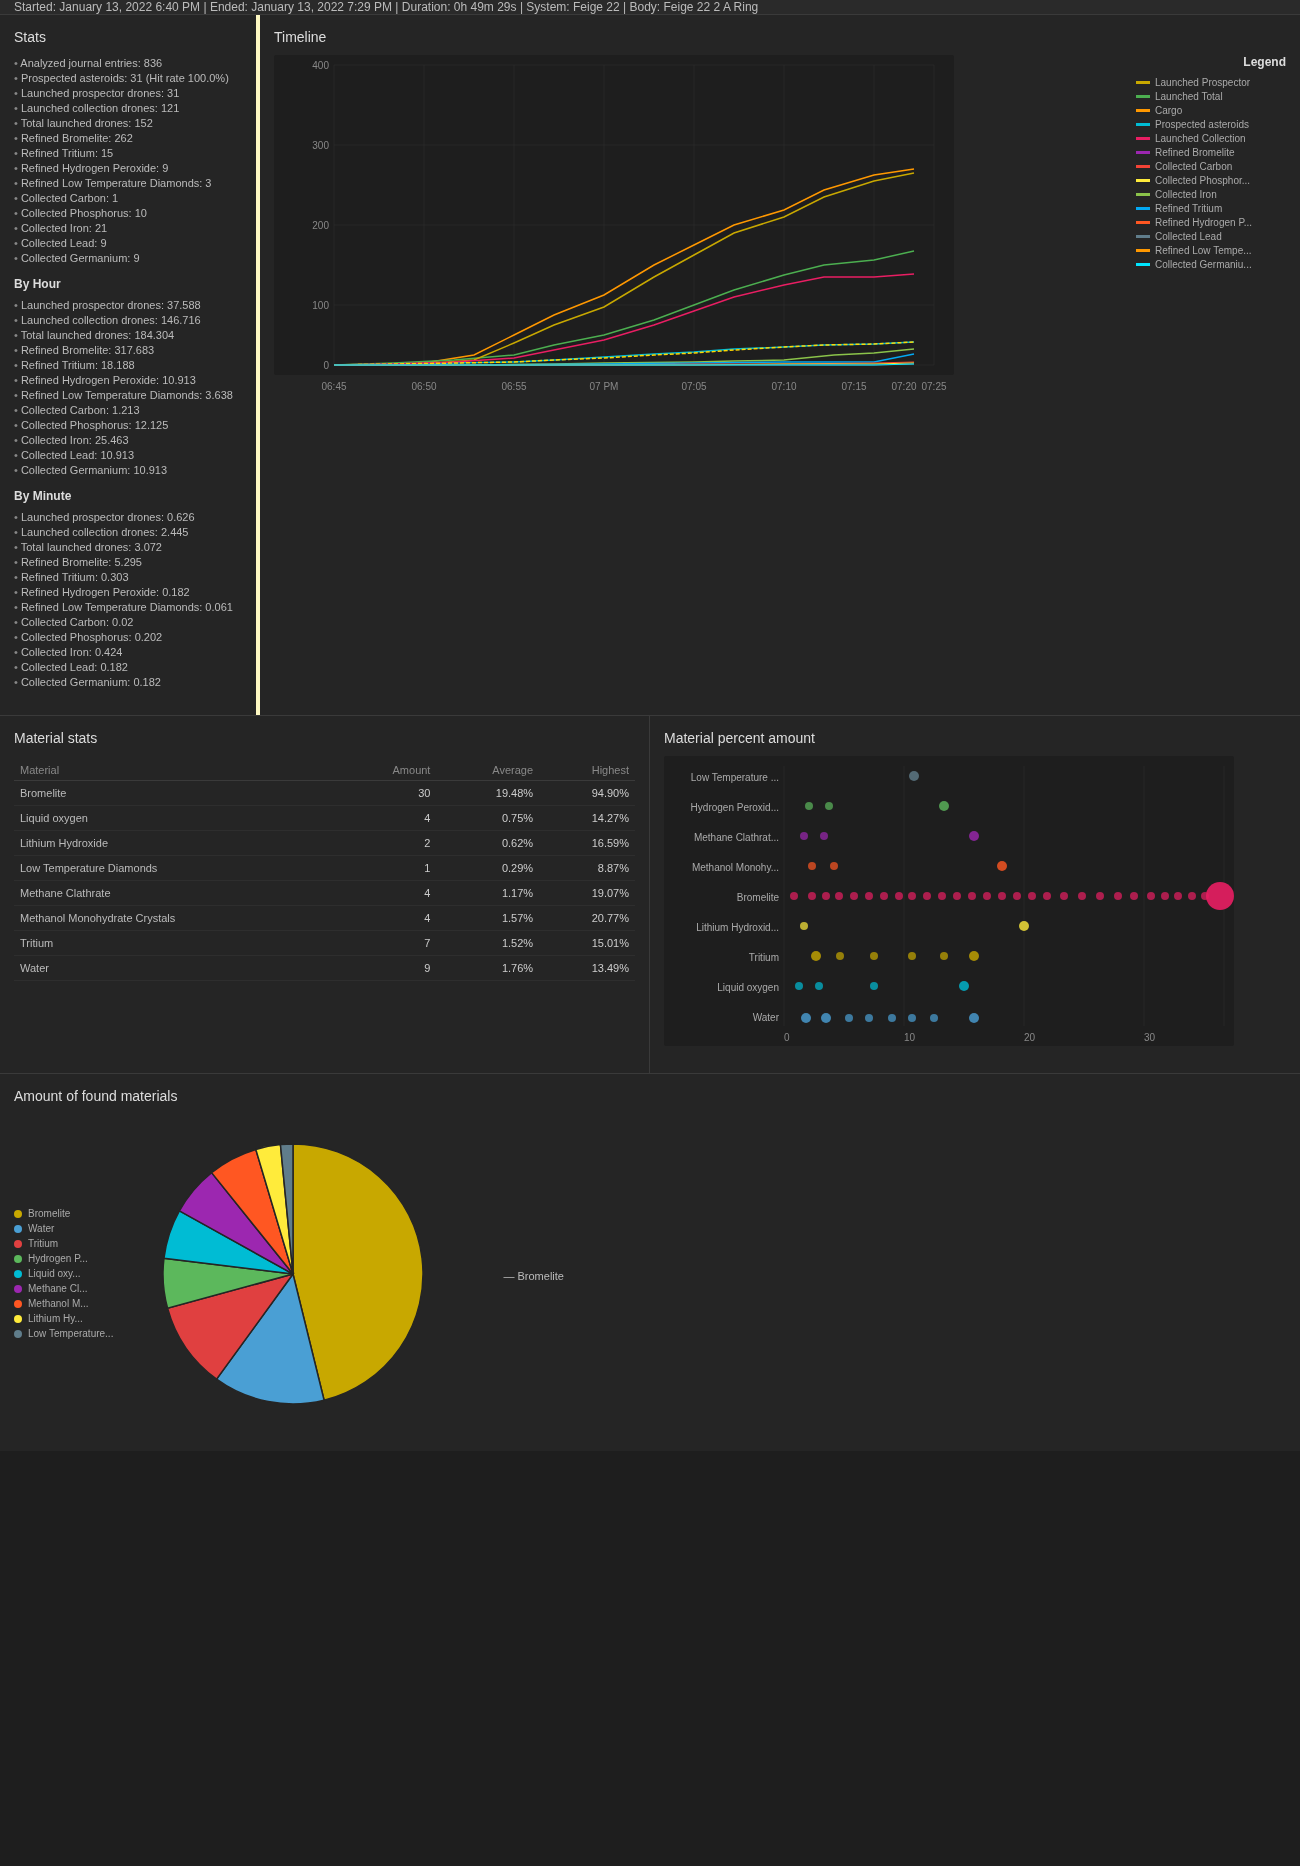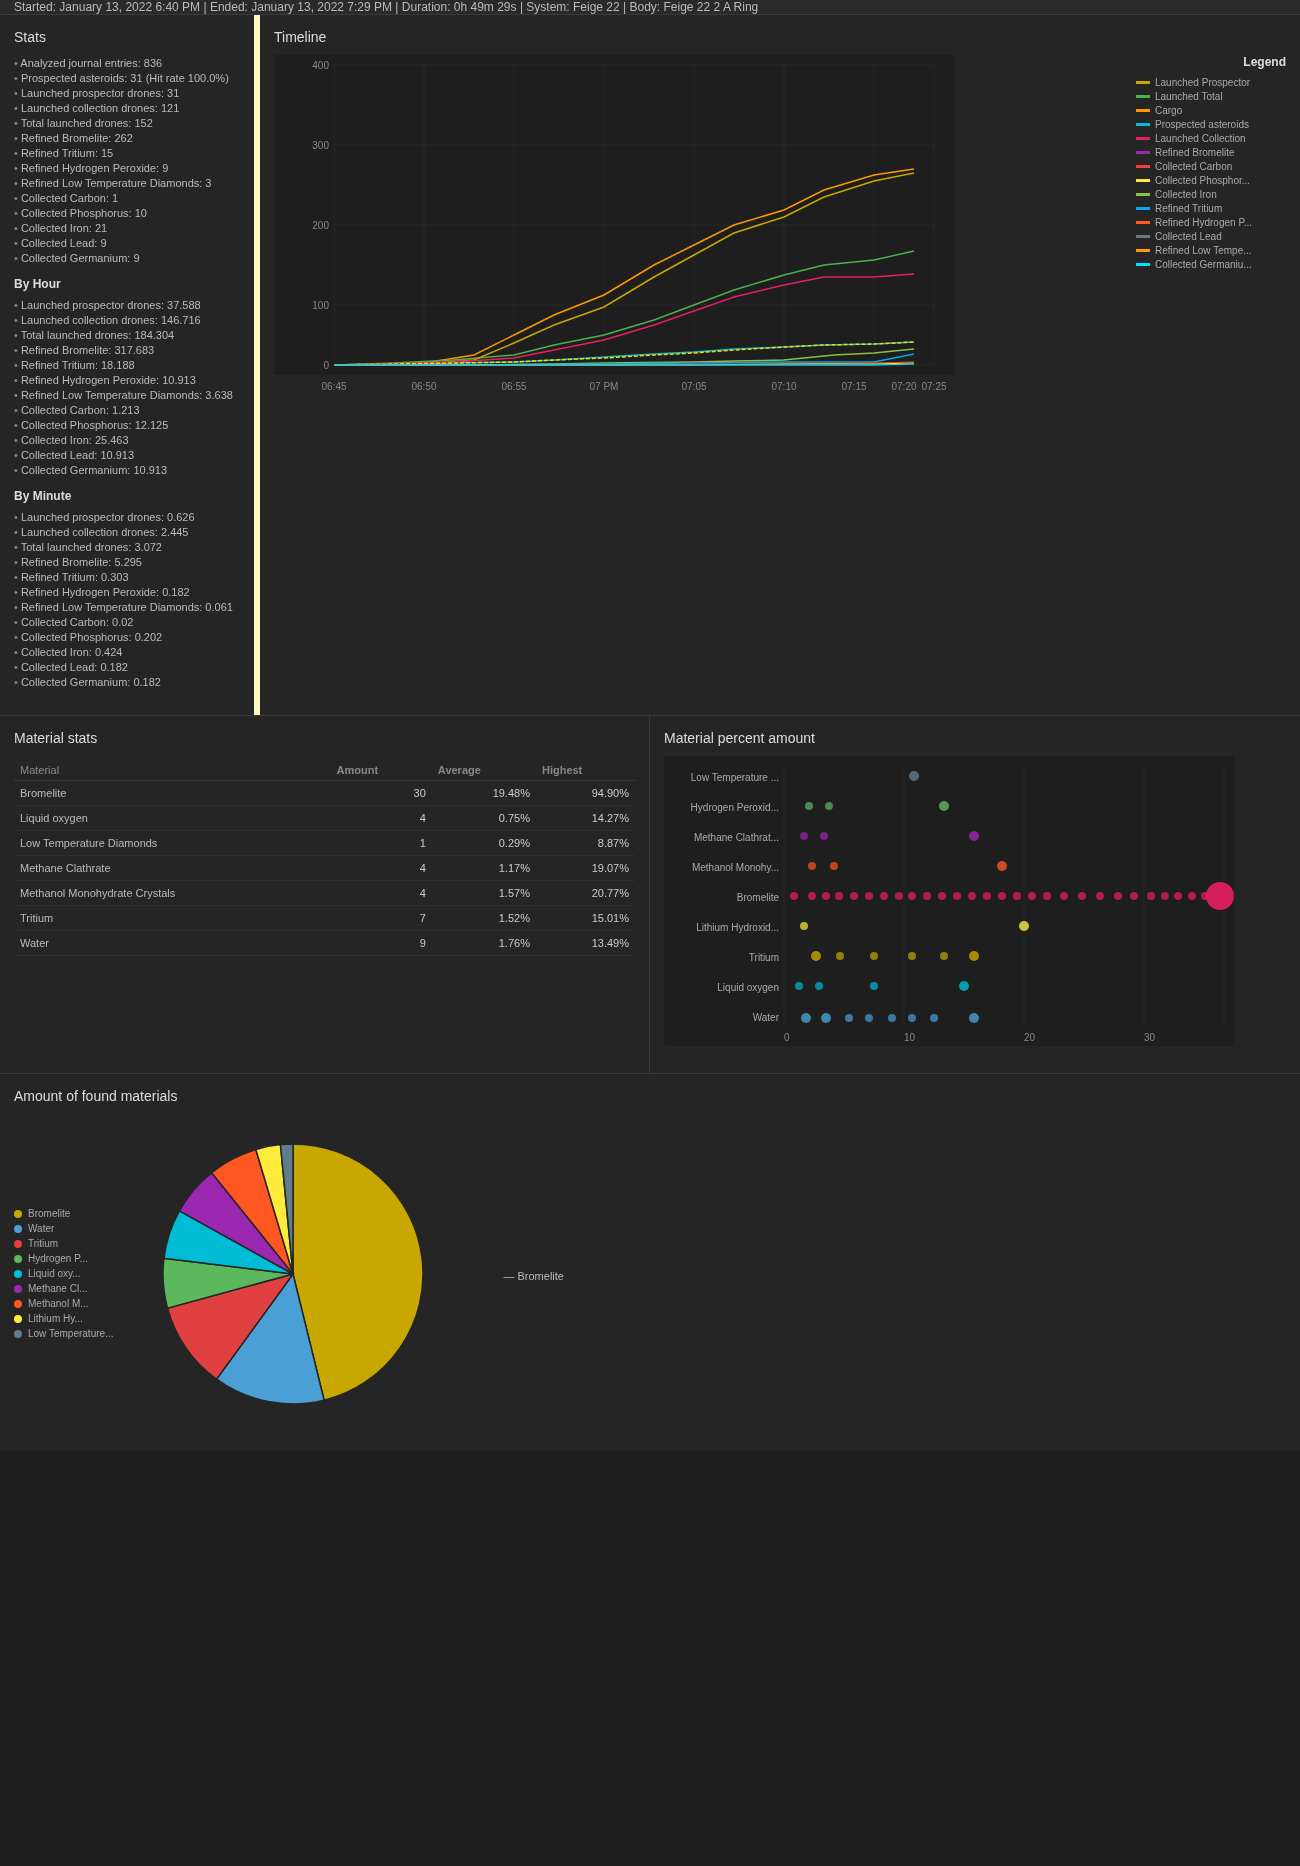--- a/index.html
+++ b/index.html
@@ -19,21 +19,21 @@
     }
     .section-row {
       display: flex;
       border-bottom: 1px solid #3a3a3a;
     }
     .stats-panel {
       width: 260px;
       min-width: 260px;
       background: #252525;
       padding: 14px;
-      border-right: 6px solid #fef9c3;
+      border-right: 4px solid #fef9c3;
     }
     .timeline-panel {
       flex: 1;
       background: #252525;
       padding: 14px;
     }
     .panel-title {
       font-size: 14px;
       color: #ddd;
       margin-bottom: 10px;
@@ -114,21 +114,21 @@
       margin-top: 14px;
     }
     .mat-table th {
       color: #888;
       font-weight: 400;
       text-align: left;
       padding: 4px 6px;
       font-size: 11px;
       border-bottom: 1px solid #3a3a3a;
     }
-    .mat-table th.num { text-align: left; font-weight: bold; }
+    .mat-table th.num { text-align: right; }
     .mat-table td {
       padding: 6px 6px;
       font-size: 11px;
       color: #bbb;
       border-bottom: 1px solid #2e2e2e;
     }
     .mat-table td.num { text-align: right; color: #ccc; }
     
     .pie-section {
       background: #252525;
@@ -368,20 +368,26 @@
     <td class="num">19.48%</td>
     <td class="num">94.90%</td>
   </tr>
           <tr>
     <td>Liquid oxygen</td>
     <td class="num">4</td>
     <td class="num">0.75%</td>
     <td class="num">14.27%</td>
   </tr>
           <tr>
+    <td>Lithium Hydroxide</td>
+    <td class="num">2</td>
+    <td class="num">0.62%</td>
+    <td class="num">16.59%</td>
+  </tr>
+          <tr>
     <td>Low Temperature Diamonds</td>
     <td class="num">1</td>
     <td class="num">0.29%</td>
     <td class="num">8.87%</td>
   </tr>
           <tr>
     <td>Methane Clathrate</td>
     <td class="num">4</td>
     <td class="num">1.17%</td>
     <td class="num">19.07%</td>

